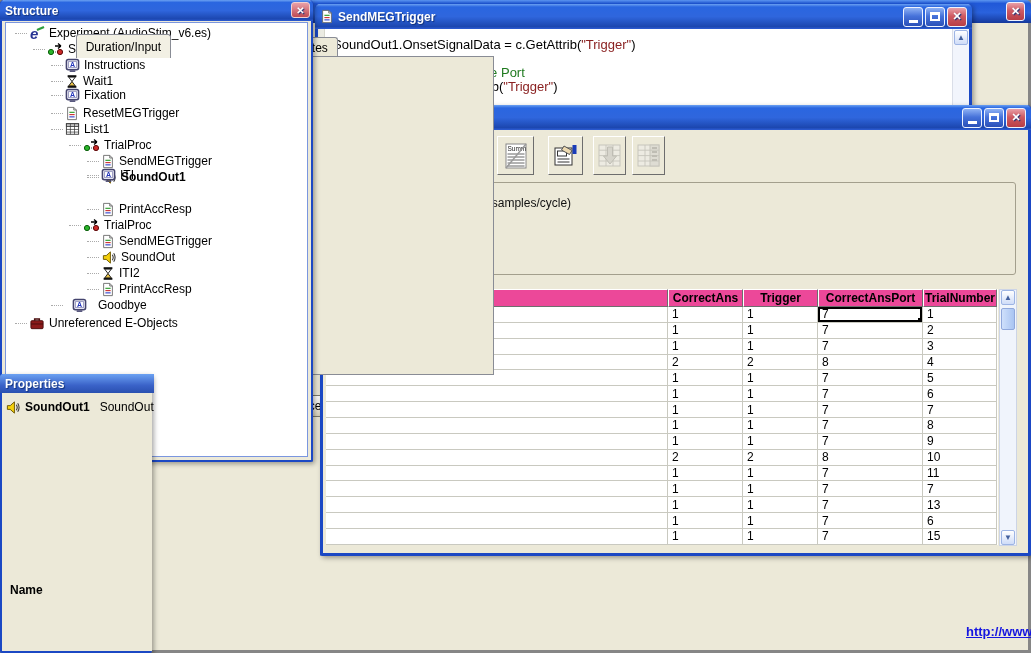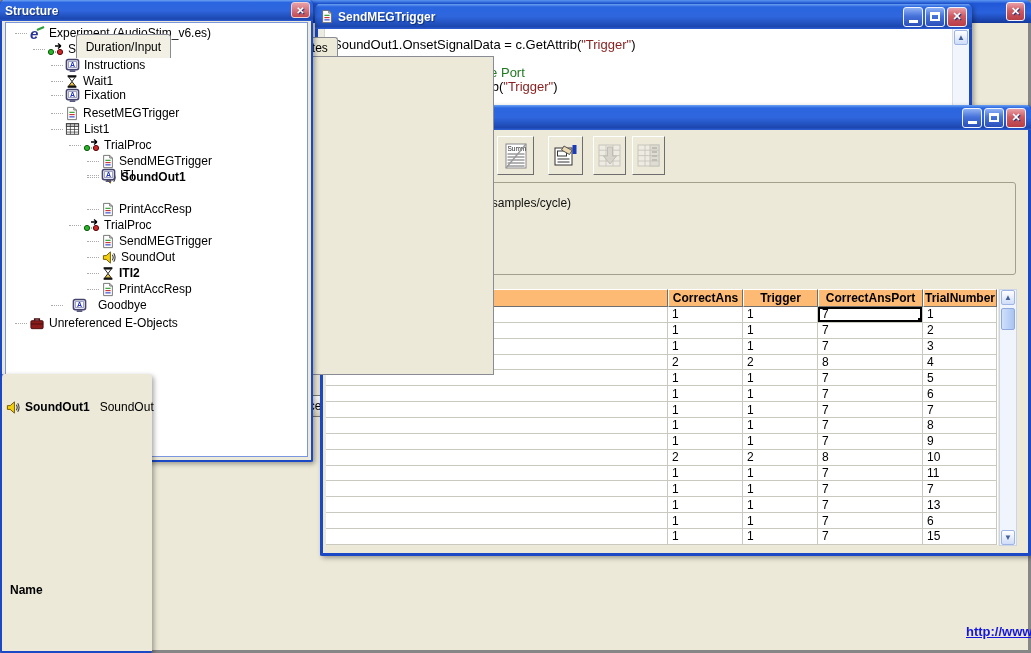--- a/index.html
+++ b/index.html
@@ -27,21 +27,21 @@
 #list-window{left:320px;top:105px;width:711px;height:451px;z-index:2;}
 .list-body{position:absolute;top:25px;left:0;right:0;bottom:0;background:#ece9d8;overflow:hidden;}
 .tb-btn{position:absolute;top:6px;height:39px;background:#ece9d8;border:1px solid;border-color:#fff #6d6d6d #6d6d6d #fff;display:flex;align-items:center;justify-content:center;}
 .tb-btn.disabled svg{filter:grayscale(1) opacity(.45);}
 .groupbox{position:absolute;border:1px solid #a39f8d;border-radius:3px;}
 .gb-label{position:absolute;top:-8px;left:9px;background:#ece9d8;padding:0 4px;font-size:12px;color:#222;}
 .summary-text{position:absolute;left:12px;top:13px;font-size:12px;color:#111;}
 .grid-wrap{position:absolute;left:3px;top:159px;width:672px;background:#fff;}
 .tr{display:grid;grid-template-columns:342px 75px 75px 105px 74px;height:15.87px;}
 .tr.thr{height:18px;}
-.th{background:#fdba74;border:1px solid;border-color:#fff #6e6e6e #6e6e6e #fff;font-weight:bold;font-size:12px;display:flex;align-items:center;justify-content:center;overflow:hidden;}
+.th{background:#ec4899;border:1px solid;border-color:#fff #6e6e6e #6e6e6e #fff;font-weight:bold;font-size:12px;display:flex;align-items:center;justify-content:center;overflow:hidden;}
 .td{background:#fff;border-right:1px solid #c9c9c0;border-bottom:1px solid #c9c9c0;font-size:12px;display:flex;align-items:center;padding-left:4px;overflow:hidden;}
 .td.sel{box-shadow:inset 0 0 0 2px #000;position:relative;}
 .td.sel::after{content:'';position:absolute;right:0px;bottom:0px;width:4px;height:4px;background:#000;}
 .list-scroll{position:absolute;left:676px;top:159px;width:18px;height:257px;background:#f0f4fc;border:1px solid #ccd4e6;}
 
 #structure-window{left:0;top:0;width:313px;height:462px;z-index:3;border-width:2px;}
 #structure-window .titlebar{left:-2px;right:-2px;height:21px;}
 .struct-body{position:absolute;top:22px;left:3px;right:3px;bottom:3px;background:#fff;border:1px solid #7a96df;overflow:hidden;}
 .tree-row{position:absolute;height:16px;display:flex;align-items:center;font-size:12px;white-space:nowrap;color:#000;}
 .tree-row.bold{font-weight:bold;}
@@ -519,21 +519,21 @@
       <div class="tree-row" style="top: 226px; left: 81px;">
         <span class="stub"></span>
         <span class="icon">
           <svg width="16" height="15" viewBox="0 0 16 16">
             <path d="M2 6 H5 L9.5 2 V14 L5 10 H2 Z" fill="#f4d00c" stroke="#6a5500"></path>
             <path d="M11.5 5 Q13.5 8 11.5 11 M13 3.5 Q16 8 13 12.5" fill="none" stroke="#333" stroke-width="1.1"></path>
           </svg>
         </span>
         <span class="tree-label">SoundOut</span>
       </div>
-      <div class="tree-row" style="top: 242px; left: 81px; font-weight: bold;">
+      <div class="tree-row" style="top: 242px; left: 81px;">
         <span class="stub"></span>
         <span class="icon">
           <svg width="14" height="15" viewBox="0 0 16 16">
             <rect x="3" y="0.8" width="10" height="2.2" fill="#111"></rect>
             <rect x="3" y="13" width="10" height="2.2" fill="#111"></rect>
             <path d="M4.2 3 H11.8 L8 8 Z" fill="#fff" stroke="#111"></path>
             <path d="M4.2 13 H11.8 L8 8 Z" fill="#e8c24a" stroke="#111"></path>
           </svg>
         </span>
         <span class="tree-label">ITI2</span>
@@ -571,20 +571,23 @@
             <path d="M5.5 5 V3.2 h5 V5" fill="none" stroke="#4a0d0d" stroke-width="1.6"></path>
             <rect x="1.5" y="8" width="13" height="1" fill="#4a0d0d"></rect>
           </svg>
         </span>
         <span class="tree-label">Unreferenced E-Objects</span>
       </div>
     </div>
 </div>
 
 <div class="win" id="props-panel">
+  <div class="titlebar titlebar-sm">
+    <span>Properties</span>
+  </div>
   <div class="panel-header">
     <span class="icon">
         <svg width="16" height="15" viewBox="0 0 16 16">
           <path d="M2 6 H5 L9.5 2 V14 L5 10 H2 Z" fill="#f4d00c" stroke="#6a5500"></path>
           <path d="M11.5 5 Q13.5 8 11.5 11 M13 3.5 Q16 8 13 12.5" fill="none" stroke="#333" stroke-width="1.1"></path>
         </svg>
       </span>
     <span class="panel-obj-name">SoundOut1</span>
     <span class="panel-obj-type">SoundOut</span>
   </div>

